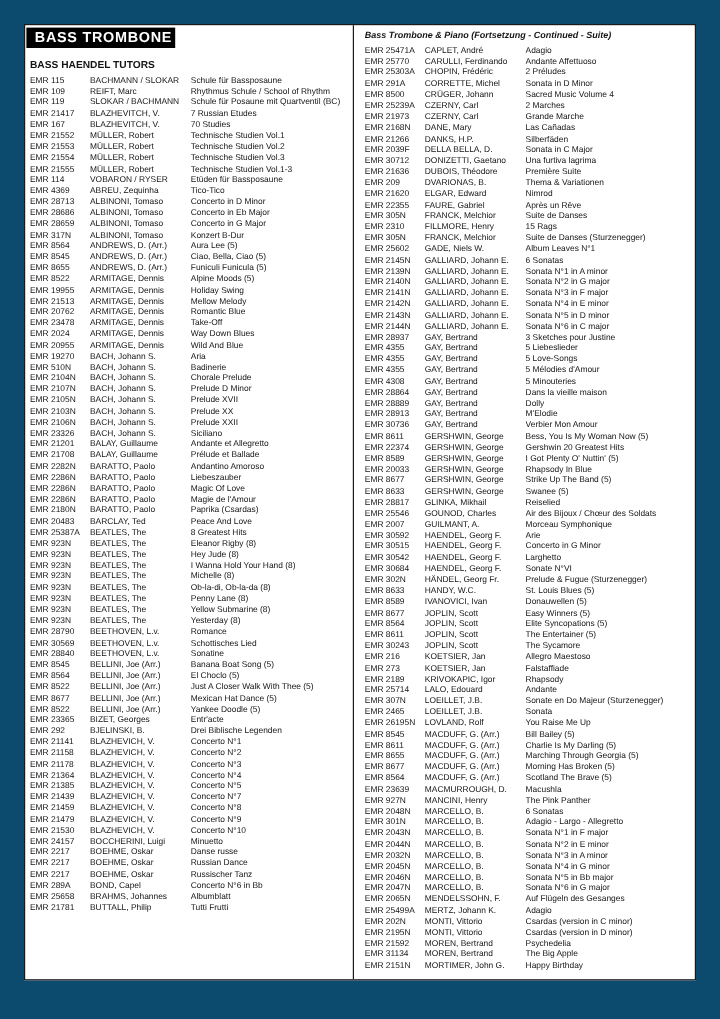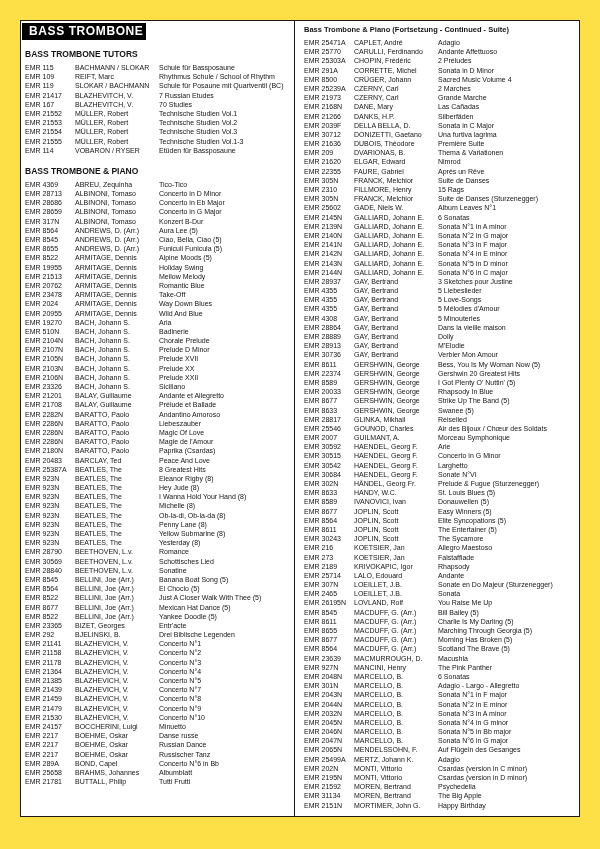--- a/index.html
+++ b/index.html
@@ -1,44 +1,44 @@
 <!DOCTYPE html>
 <html><head>
 <meta charset="utf-8">
 <style>
   html,body{margin:0;padding:0;background:#fff;}
-  .page{position:relative;width:600px;height:849px;background:#fde047;
+  .page{position:relative;width:600px;height:849px;background:#0c4a6e;
         font-family:"Liberation Sans",sans-serif;color:#141414;overflow:hidden;}
   .content-box{position:absolute;left:20px;top:20px;width:560px;height:797px;
         border:1.5px solid #1a1a1a;box-sizing:border-box;display:flex;background:#fff;}
   .left-col{width:274px;flex:none;border-right:1.5px solid #1a1a1a;
         box-sizing:border-box;padding:2px 2px 0 4px;overflow:hidden;}
   .right-col{flex:1;box-sizing:border-box;padding:2px 2px 0 9px;overflow:hidden;}
   .title-bar{position:absolute;left:22px;top:23px;width:124px;height:17px;
         background:#000;color:#fff;font-weight:bold;font-size:12px;line-height:17px;
         padding-left:7px;letter-spacing:.6px;box-sizing:border-box;z-index:2;}
   .section-heading{font-weight:bold;font-size:8.5px;line-height:10px;margin:11px 0 4px 0;
         white-space:nowrap;}
   .left-col .section-heading:first-child{margin-top:26px;}
-  .right-heading{font-weight:bold;font-size:7.5px;line-height:10px;
+  .right-heading{font-weight:bold;font-style:italic;font-size:7.5px;line-height:10px;
         margin:2px 0 3px 0;white-space:nowrap;}
   .catalog-row{display:flex;height:9.2px;line-height:9.2px;font-size:7px;
         white-space:nowrap;overflow:hidden;}
   .col-ref{width:50px;flex:none;overflow:hidden;}
   .col-composer{width:84px;flex:none;overflow:hidden;}
   .col-title{flex:1;overflow:hidden;}
 </style>
 </head>
 <body>
 
 <div class="page">
   <div class="title-bar">BASS TROMBONE</div>
   <div class="content-box">
     <div class="left-col">
-        <div class="section-heading">BASS TROMBONE TUTORS</div>
+        <div class="section-heading">BASS HAENDEL TUTORS</div>
         <div class="row-group">
           <div class="catalog-row">
             <span class="col-ref">EMR 115</span>
             <span class="col-composer">BACHMANN / SLOKAR</span>
             <span class="col-title">Schule für Bassposaune</span>
           </div>
           <div class="catalog-row">
             <span class="col-ref">EMR 109</span>
             <span class="col-composer">REIFT, Marc</span>
             <span class="col-title">Rhythmus Schule / School of Rhythm</span>
@@ -79,21 +79,20 @@
             <span class="col-ref">EMR 21555</span>
             <span class="col-composer">MÜLLER, Robert</span>
             <span class="col-title">Technische Studien Vol.1-3</span>
           </div>
           <div class="catalog-row">
             <span class="col-ref">EMR 114</span>
             <span class="col-composer">VOBARON / RYSER</span>
             <span class="col-title">Etüden für Bassposaune</span>
           </div>
         </div>
-        <div class="section-heading">BASS TROMBONE &amp; PIANO</div>
         <div class="row-group">
           <div class="catalog-row">
             <span class="col-ref">EMR 4369</span>
             <span class="col-composer">ABREU, Zequinha</span>
             <span class="col-title">Tico-Tico</span>
           </div>
           <div class="catalog-row">
             <span class="col-ref">EMR 28713</span>
             <span class="col-composer">ALBINONI, Tomaso</span>
             <span class="col-title">Concerto in D Minor</span>

